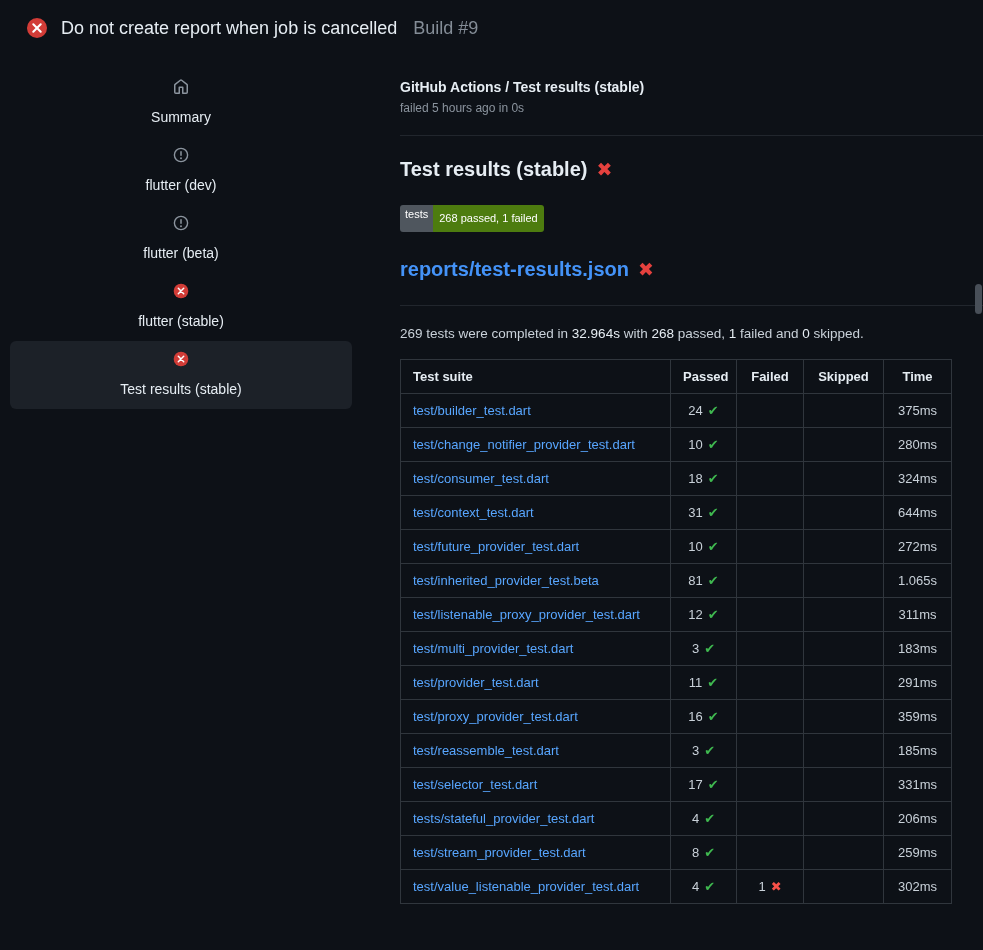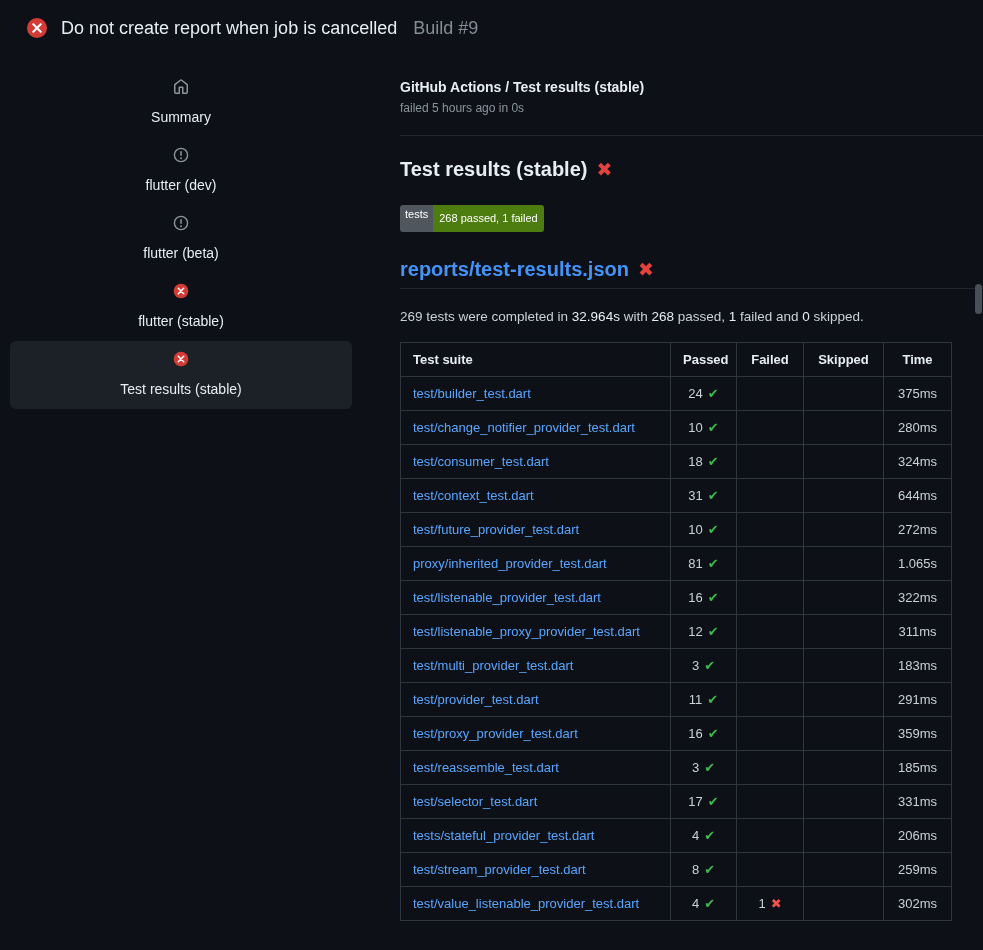--- a/index.html
+++ b/index.html
@@ -45,21 +45,21 @@
   .top-divider { border:0; border-top:1px solid #21262d; margin:20px 0 0; }
 
   h2 { margin:0; display:flex; align-items:center; gap:9px; font-weight:700; }
   .section-heading { font-size:20px; color:#e6edf3; margin-top:22px; }
   .cross-mark { color:#e5413e; font-size:19px; font-weight:400; line-height:1; }
 
   .badge { display:inline-flex; margin-top:24px; font-size:11px; line-height:1; border-radius:3px; overflow:hidden; }
   .badge-label { background:#4f565e; color:#ffffff; padding:4px 5px; }
   .badge-value { background:#4d7c0f; color:#ffffff; padding:8px 6px; }
 
-  .report-heading { font-size:20px; margin-top:26px; padding-bottom:7px; border-bottom:1px solid #21262d; }
+  .report-heading { font-size:20px; margin-top:26px; padding-bottom:24px; border-bottom:1px solid #21262d; }
   .report-heading a { color:#4493f8; text-decoration:none; }
 
   .summary-line { font-size:13.5px; margin:20px 32px 0 0; color:#c9d1d9; }
   .summary-line strong { color:#e6edf3; font-weight:400; }
 
   
   table { border-collapse:collapse; table-layout:fixed; width:551px; margin:18px 32px 0 0; font-size:13px; }
   th, td { border:1px solid #30363d; padding:8px 12px; text-align:center; line-height:17px; }
   th { color:#e6edf3; font-weight:700; background:transparent; }
   th.suite-col, td.suite-cell { text-align:left; }
@@ -241,43 +241,30 @@
       <span class="passed-num">10</span><span class="check-glyph">✔</span>
     </td>
     <td class="failed-cell"></td>
     <td class="skipped-cell">
       <span class="skipped-num"></span>
     </td>
     <td class="time-cell">272ms</td>
   </tr>
           <tr>
     <td class="suite-cell">
-      <a href="#" class="suite-link">proxy/inherited_provider_test.dart</a>
+      <a href="#" class="suite-link">test/inherited_provider_test.beta</a>
     </td>
     <td class="passed-cell">
       <span class="passed-num">81</span><span class="check-glyph">✔</span>
     </td>
     <td class="failed-cell"></td>
     <td class="skipped-cell">
       <span class="skipped-num"></span>
     </td>
     <td class="time-cell">1.065s</td>
-  </tr>
-          <tr>
-    <td class="suite-cell">
-      <a href="#" class="suite-link">test/listenable_provider_test.dart</a>
-    </td>
-    <td class="passed-cell">
-      <span class="passed-num">16</span><span class="check-glyph">✔</span>
-    </td>
-    <td class="failed-cell"></td>
-    <td class="skipped-cell">
-      <span class="skipped-num"></span>
-    </td>
-    <td class="time-cell">322ms</td>
   </tr>
           <tr>
     <td class="suite-cell">
       <a href="#" class="suite-link">test/listenable_proxy_provider_test.dart</a>
     </td>
     <td class="passed-cell">
       <span class="passed-num">12</span><span class="check-glyph">✔</span>
     </td>
     <td class="failed-cell"></td>
     <td class="skipped-cell">

